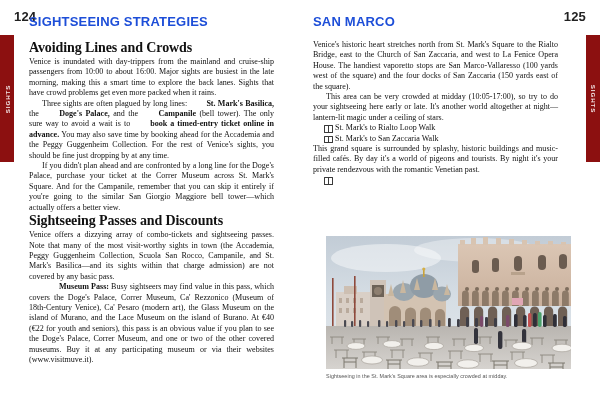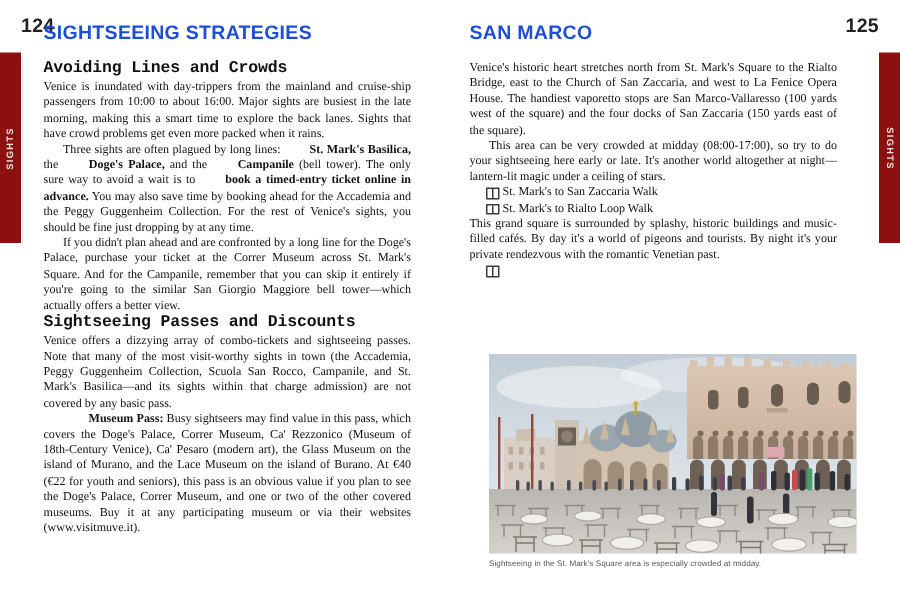--- a/index.html
+++ b/index.html
@@ -39,22 +39,22 @@
   #col-right{left:313px;}
 
   h1.section-title{
     margin:0 0 11px 0;
     font-family:"Liberation Sans",sans-serif;
     font-size:13px;font-weight:700;letter-spacing:.2px;
     color:#1d4ed8;text-transform:uppercase;
   }
   h2.sub-head{
     margin:0 0 1px 0;
-    font-family:Liberation Mono, monospace;
-    font-size:11px;font-weight:700;letter-spacing:-.1px;color:#111;
+    font-family:Liberation Serif, serif;
+    font-size:14px;font-weight:700;letter-spacing:-.1px;color:#111;
   }
   .spacer-head{margin-top:10px;}
 
   p.body{
     margin:0;
     font-size:8.05px;line-height:10.4px;
     text-align:justify;text-justify:inter-word;
     hyphens:auto;-webkit-hyphens:auto;
   }
   p.body.indent{text-indent:13px;}
@@ -134,25 +134,25 @@
         <h2 class="sub-head spacer-head">Sightseeing Passes and Discounts</h2>
         <p class="body">Venice offers a dizzying array of combo-tickets and sightseeing passes. Note that many of the most visit-worthy sights in town (the Accademia, Peggy Guggenheim Collection, Scuola San Rocco, Campanile, and St. Mark's Basilica—and its sights within that charge admission) are not covered by any basic pass.</p>
         <p class="body indent"><b>Museum Pass:</b> Busy sightseers may find value in this pass, which covers the Doge's Palace, Correr Museum, Ca' Rezzonico (Museum of 18th-Century Venice), Ca' Pesaro (modern art), the Glass Museum on the island of Murano, and the Lace Museum on the island of Burano. At €40 (€22 for youth and seniors), this pass is an obvious value if you plan to see the Doge's Palace, Correr Museum, and one or two of the other covered museums. Buy it at any participating museum or via their websites (www.visitmuve.it).</p>
       </div>
   </div>
 
   <div class="col" id="col-right">
     <h1 class="section-title">SAN MARCO</h1>
     <div id="right-paragraphs">
         <p class="body">Venice's historic heart stretches north from St. Mark's Square to the Rialto Bridge, east to the Church of San Zaccaria, and west to La Fenice Opera House. The handiest vaporetto stops are San Marco-Vallaresso (100 yards west of the square) and the four docks of San Zaccaria (150 yards east of the square).</p>
-        <p class="body indent">This area can be very crowded at midday (08:00-17:00), so try to do your sightseeing here early or late. It's another world altogether at night—lantern-lit magic under a ceiling of stars.</p>
+        <p class="body indent">This area can be very crowded at midday (10:05-17:00), so try to do your sightseeing here early or late. It's another world altogether at night—lantern-lit magic under a ceiling of stars.</p>
       </div>
     <ul class="walk-list" id="walk-list">
+        <li><span class="book-icon"></span><span>St. Mark's to Rialto Loop Walk</span></li>
         <li><span class="book-icon"></span><span>St. Mark's to San Zaccaria Walk</span></li>
-        <li><span class="book-icon"></span><span>St. Mark's to Rialto Loop Walk</span></li>
       </ul>
 
     <p class="body">This grand square is surrounded by splashy, historic buildings and music-filled cafés. By day it's a world of pigeons and tourists. By night it's your private rendezvous with the romantic Venetian past.</p>
     <p class="ref-line">
       <span class="book-icon"></span>
     </p>
   </div>
 
   <div class="photo-wrap">
     <svg class="photo" viewBox="0 0 245 133" preserveAspectRatio="none">

